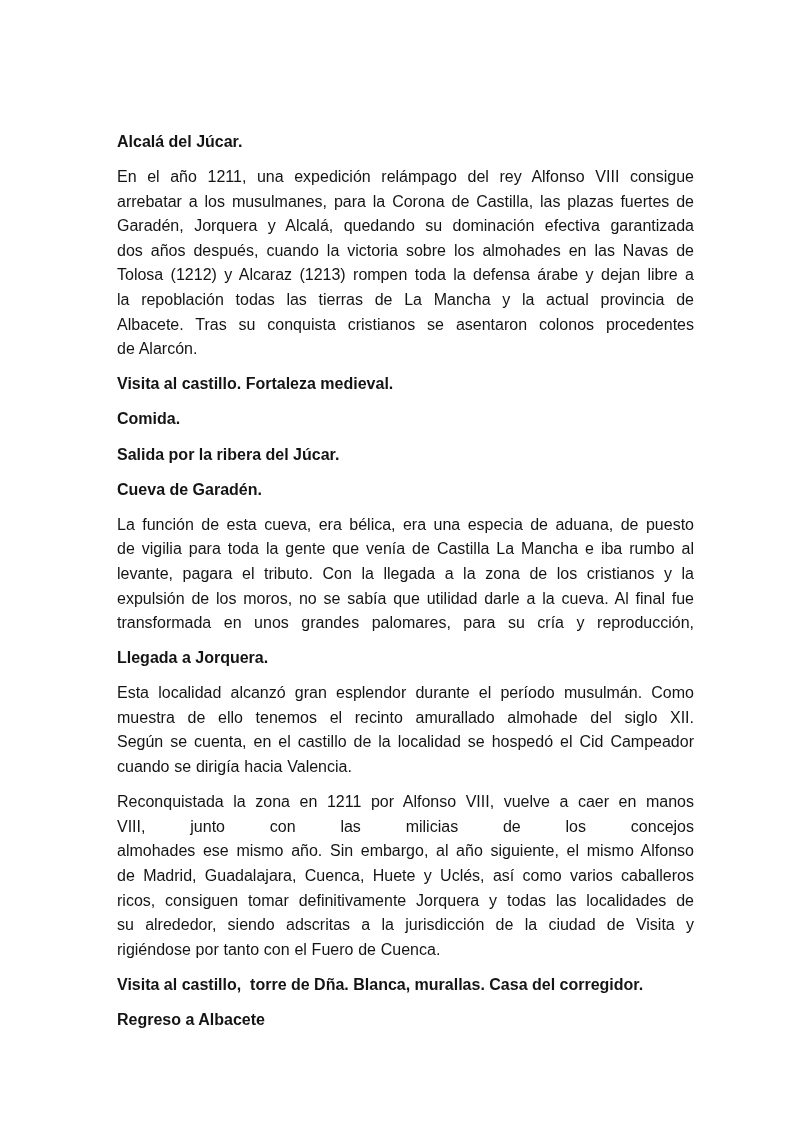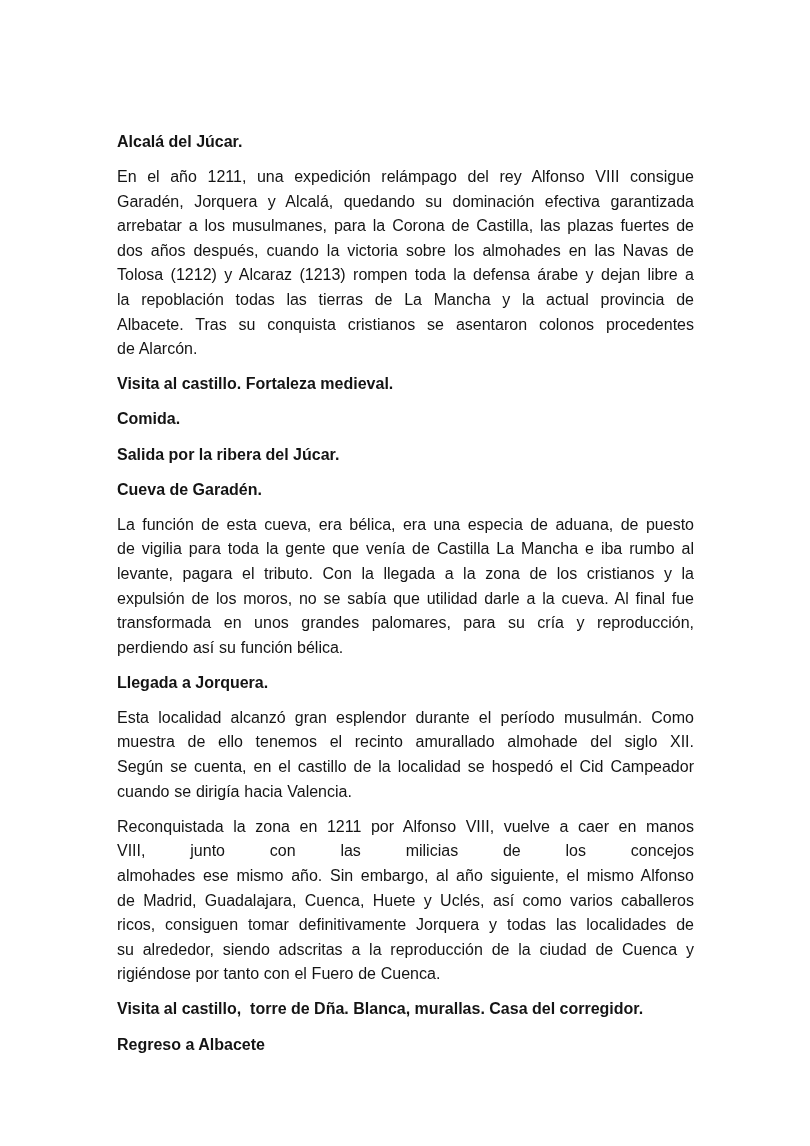--- a/index.html
+++ b/index.html
@@ -41,52 +41,51 @@
   }
 </style>
 </head>
 <body>
 
 <div class="page">
   <main class="doc">
       <div class="block heading">Alcalá del Júcar.</div>
       <div class="block paragraph">
         <div class="line">En el año 1211, una expedición relámpago del rey Alfonso VIII consigue</div>
+        <div class="line">arrebatar a los musulmanes, para la Corona de Castilla, las plazas fuertes de</div>
         <div class="line">Garadén, Jorquera y Alcalá, quedando su dominación efectiva garantizada</div>
-        <div class="line">arrebatar a los musulmanes, para la Corona de Castilla, las plazas fuertes de</div>
         <div class="line">dos años después, cuando la victoria sobre los almohades en las Navas de</div>
         <div class="line">Tolosa (1212) y Alcaraz (1213) rompen toda la defensa árabe y dejan libre a</div>
         <div class="line">la repoblación todas las tierras de La Mancha y la actual provincia de</div>
         <div class="line">Albacete. Tras su conquista cristianos se asentaron colonos procedentes</div>
         <div class="line last">de Alarcón.</div>
       </div>
       <div class="block heading">Visita al castillo. Fortaleza medieval.</div>
       <div class="block heading">Comida.</div>
       <div class="block heading">Salida por la ribera del Júcar.</div>
       <div class="block heading">Cueva de Garadén.</div>
       <div class="block paragraph">
         <div class="line">La función de esta cueva, era bélica, era una especia de aduana, de puesto</div>
         <div class="line">de vigilia para toda la gente que venía de Castilla La Mancha e iba rumbo al</div>
         <div class="line">levante, pagara el tributo. Con la llegada a la zona de los cristianos y la</div>
         <div class="line">expulsión de los moros, no se sabía que utilidad darle a la cueva. Al final fue</div>
         <div class="line">transformada en unos grandes palomares, para su cría y reproducción,</div>
-        <div class="line last">perdiendo así su función bélica.</div>
       </div>
       <div class="block heading">Llegada a Jorquera.</div>
       <div class="block paragraph">
         <div class="line">Esta localidad alcanzó gran esplendor durante el período musulmán. Como</div>
         <div class="line">muestra de ello tenemos el recinto amurallado almohade del siglo XII.</div>
         <div class="line">Según se cuenta, en el castillo de la localidad se hospedó el Cid Campeador</div>
         <div class="line last">cuando se dirigía hacia Valencia.</div>
       </div>
       <div class="block paragraph">
         <div class="line">Reconquistada la zona en 1211 por Alfonso VIII, vuelve a caer en manos</div>
         <div class="line">VIII, junto con las milicias de los concejos</div>
         <div class="line">almohades ese mismo año. Sin embargo, al año siguiente, el mismo Alfonso</div>
         <div class="line">de Madrid, Guadalajara, Cuenca, Huete y Uclés, así como varios caballeros</div>
         <div class="line">ricos, consiguen tomar definitivamente Jorquera y todas las localidades de</div>
-        <div class="line">su alrededor, siendo adscritas a la reproducción de la ciudad de Cuenca y</div>
+        <div class="line">su alrededor, siendo adscritas a la jurisdicción de la ciudad de Visita y</div>
         <div class="line last">rigiéndose por tanto con el Fuero de Cuenca.</div>
       </div>
       <div class="block heading">Visita al castillo,  torre de Dña. Blanca, murallas. Casa del corregidor.</div>
       <div class="block heading">Regreso a Albacete</div>
     </main>
 </div>
 
 </body></html>

